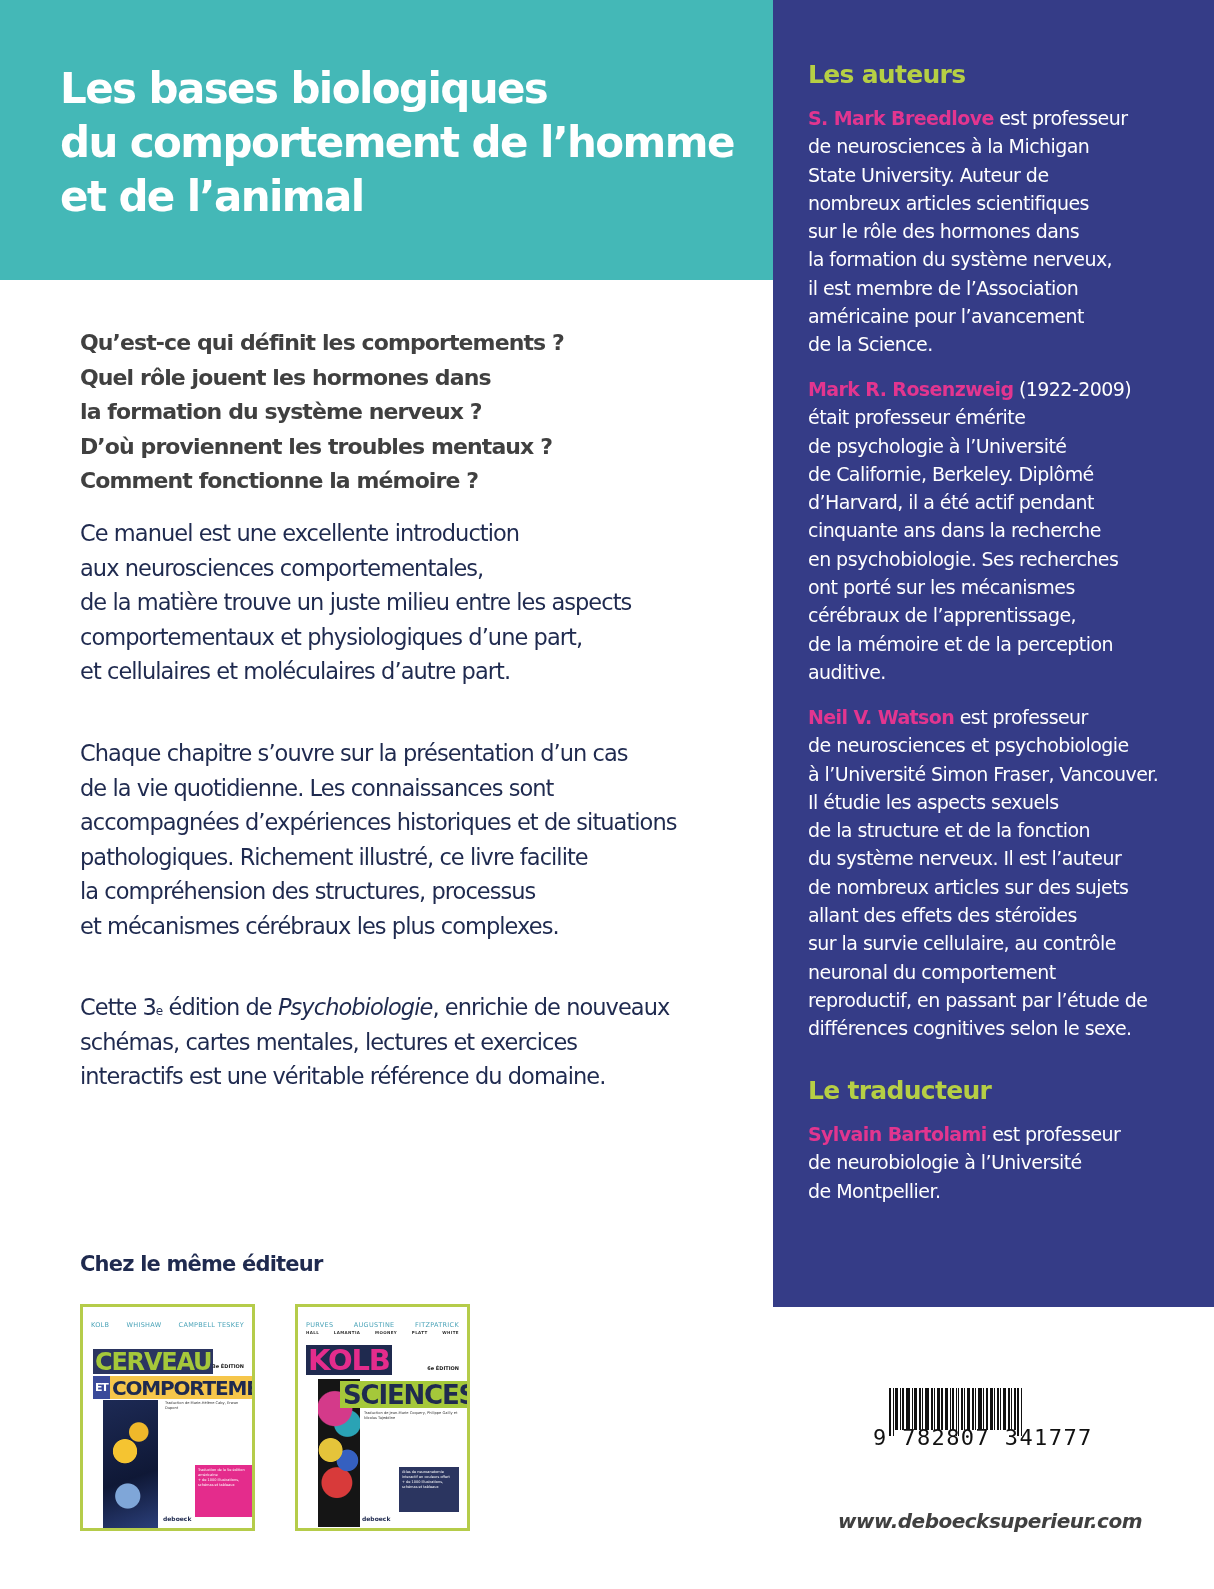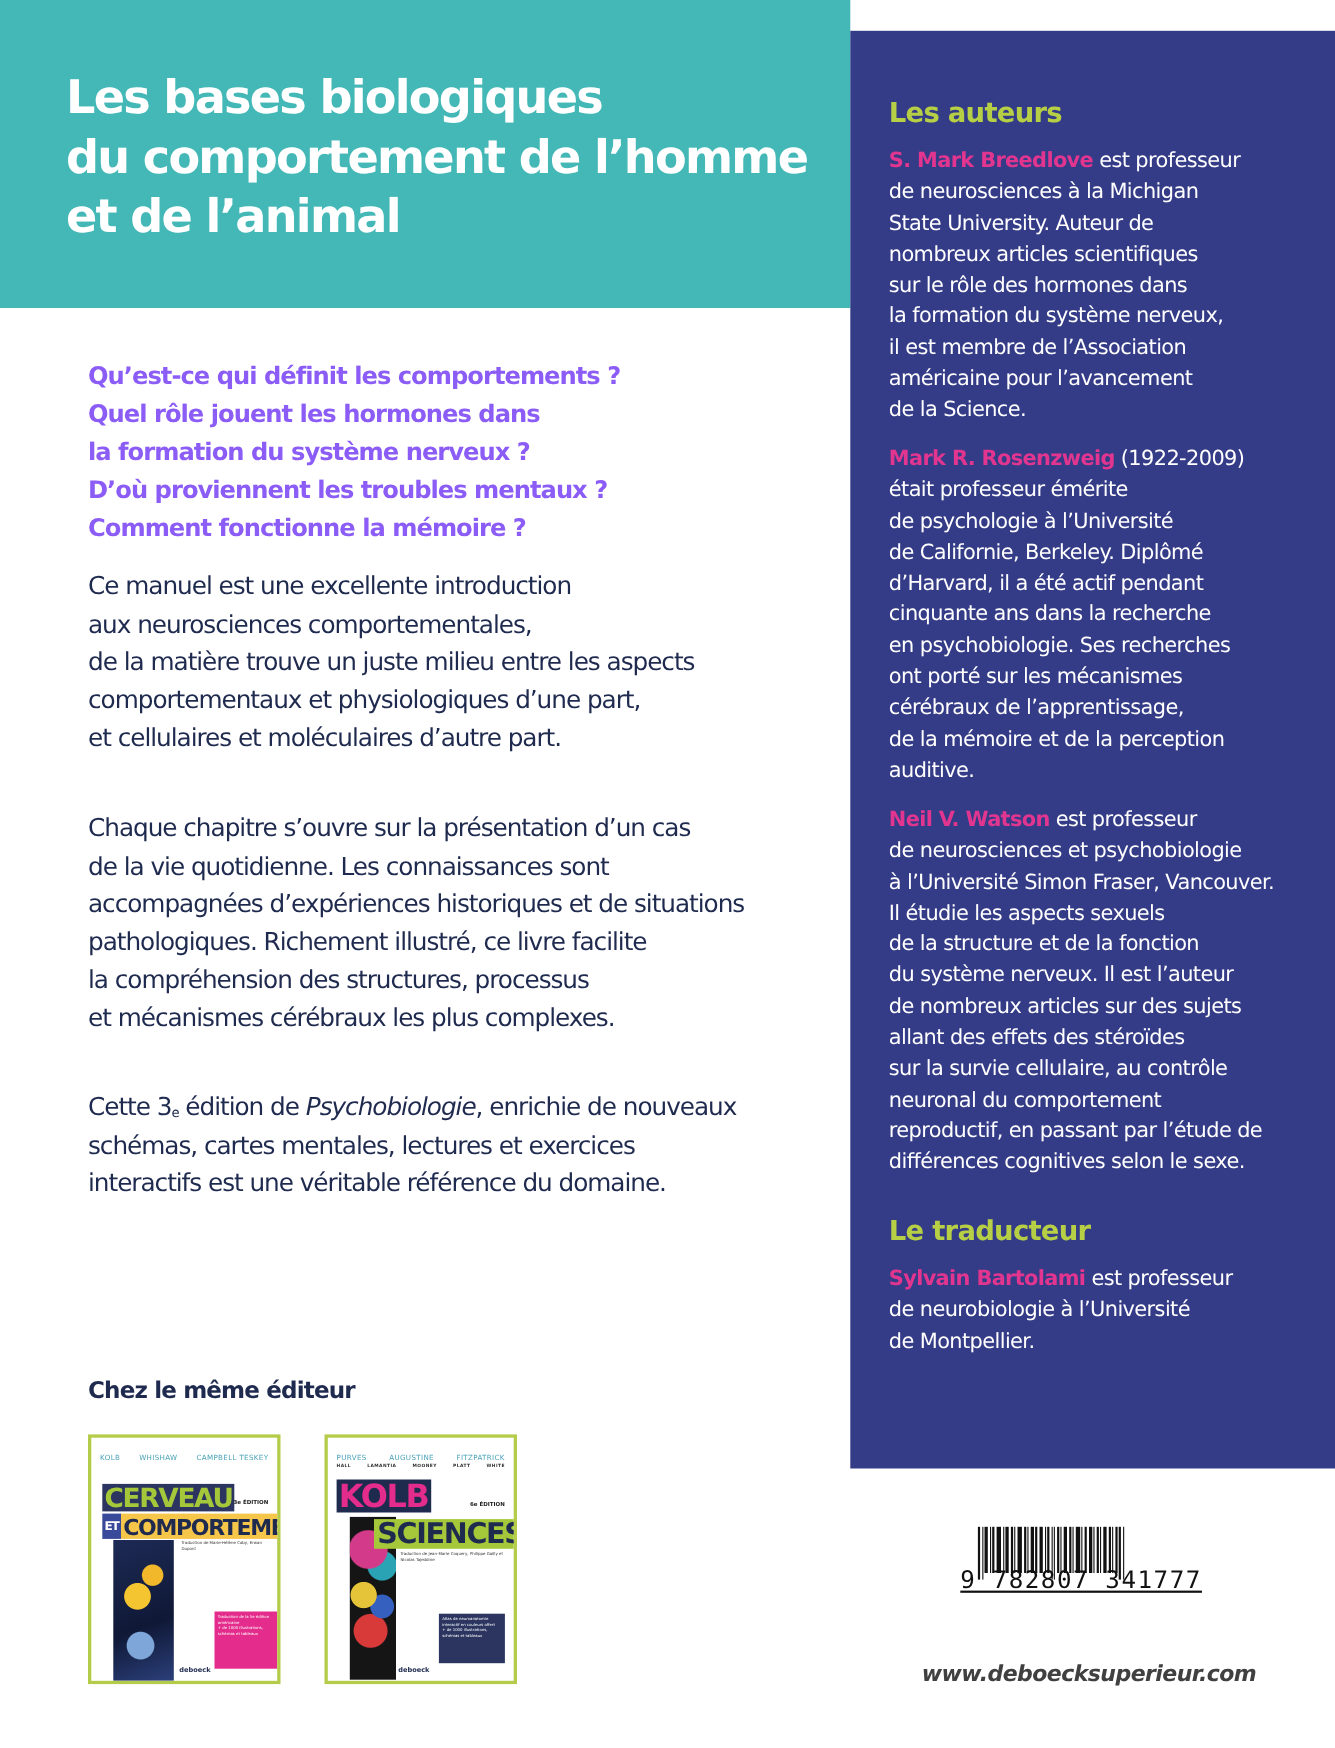--- a/index.html
+++ b/index.html
@@ -5,21 +5,21 @@
   * { margin: 0; padding: 0; box-sizing: border-box; }
   html, body { width: 1214px; height: 1589px; overflow: hidden; background: #ffffff; }
   body { position: relative; font-family: "DejaVu Sans", sans-serif; }
 
   .left { position: absolute; left: 0; top: 0; width: 773px; height: 1589px; background: #fff; }
   .header-band { position: absolute; left: 0; top: 0; width: 773px; height: 280px; background: #44b8b7; }
   .book-subtitle { position: absolute; left: 60px; top: 62px; width: 700px; color: #fff;
     font-family: "DejaVu Sans", sans-serif; font-weight: bold; font-size: 42px; line-height: 54px; letter-spacing: -1.6px; }
   .book-subtitle div { white-space: nowrap; }
 
-  .questions { position: absolute; left: 80px; top: 326px; color: #8b5cf6; font-family: "DejaVu Sans", sans-serif;
+  .questions { position: absolute; left: 80px; top: 326px; color: #404040; font-family: "DejaVu Sans", sans-serif;
     font-weight: bold; font-size: 22px; line-height: 34.5px; letter-spacing: -0.9px; }
   .questions div { white-space: nowrap; }
 
   .body-text { position: absolute; left: 80px; color: #1f2a4f; font-family: "DejaVu Sans", sans-serif;
     font-size: 22.5px; line-height: 34.5px; letter-spacing: -0.95px; }
   .body-text div { white-space: nowrap; }
   .p1 { top: 516px; }
   .p2 { top: 736px; }
   .p3 { top: 990px; }
   sup { font-size: 12px; vertical-align: top; position: relative; top: 4px; }
@@ -33,33 +33,33 @@
   .cover2 { left: 295px; }
   .cover .authors { position: absolute; top: 14px; left: 8px; right: 8px; font-size: 6.5px; color: #4aa3b8; display: flex; justify-content: space-between; letter-spacing: 0.3px; }
   .cover .subauthors { position: absolute; top: 23px; left: 8px; right: 8px; font-size: 4px; color: #333; display: flex; justify-content: space-between; font-weight: bold; letter-spacing: 0.4px; }
   .cover .t1 { position: absolute; font-family: "DejaVu Sans", sans-serif; font-weight: bold; letter-spacing: -1.2px; line-height: 1; }
   .cover .img { position: absolute; }
   .cover .edition { position: absolute; font-size: 5px; font-weight: bold; color: #222; }
   .cover .trad { position: absolute; font-size: 3.6px; color: #333; line-height: 5px; }
   .cover .box { position: absolute; font-size: 3.5px; color: #fff; line-height: 5px; padding: 3px; }
   .cover .logo { position: absolute; bottom: 6px; font-size: 6px; font-weight: bold; color: #1f2a4f; }
 
-  .right { position: absolute; left: 773px; top: 0; width: 441px; height: 1307px; background: #353c87; margin-top: 28px; }
+  .right { position: absolute; left: 773px; top: 0; width: 441px; height: 1307px; background: #353c87; }
   .r-heading { position: absolute; left: 35px; color: #b6cf44; font-family: "DejaVu Sans", sans-serif; font-weight: bold;
     font-size: 25px; letter-spacing: -0.7px; }
   .bio { position: absolute; left: 35px; color: #ffffff; font-family: "DejaVu Sans", sans-serif; font-size: 19px;
     line-height: 28.3px; letter-spacing: -0.55px; }
   .bio div { white-space: nowrap; }
   .bio .name { color: #e2358f; font-weight: bold; letter-spacing: -0.6px; }
 
   .barcode-box { position: absolute; left: 863px; top: 1378px; width: 244px; height: 81px; background: #fff; }
   .bars { position: absolute; left: 26px; top: 10px; width: 200px; height: 48px; display: flex; align-items: flex-start; }
   .bars span { display: block; background: #111; height: 42px; margin-right: 1.6px; }
   .bars span.long { height: 48px; }
-  .barcode-digits { position: absolute; left: 10px; top: 47px; font-family: "DejaVu Sans Mono", monospace; font-size: 22px; color: #111; letter-spacing: 1.4px; text-decoration: underline; }
+  .barcode-digits { position: absolute; left: 10px; top: 47px; font-family: "DejaVu Sans Mono", monospace; font-size: 22px; color: #111; letter-spacing: 1.4px; }
   .isbn { position: absolute; left: 863px; top: 1468px; width: 244px; text-align: center; color: #fff; font-size: 17px; letter-spacing: -0.2px; }
   .website { position: absolute; left: 838px; top: 1509px; width: 300px; text-align: center; color: #404040; font-weight: bold; font-size: 20px; letter-spacing: -0.5px; font-style: italic; }
 </style>
 </head>
 <body>
 
 <div class="left">
   <div class="header-band">
     <div class="book-subtitle">
       <div>Les bases biologiques</div>

